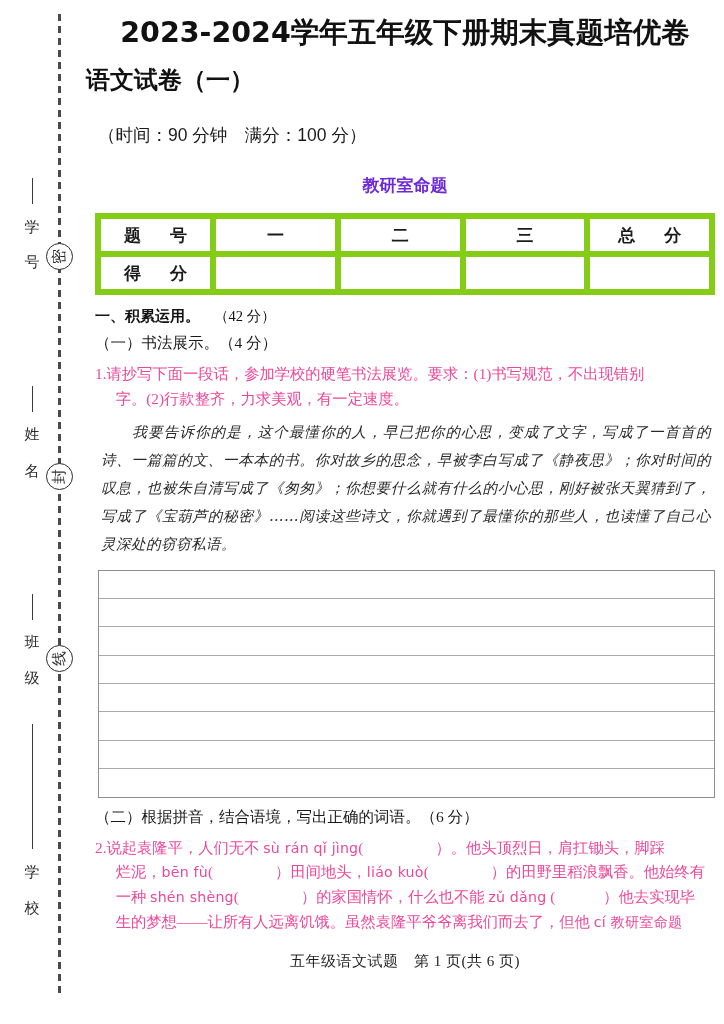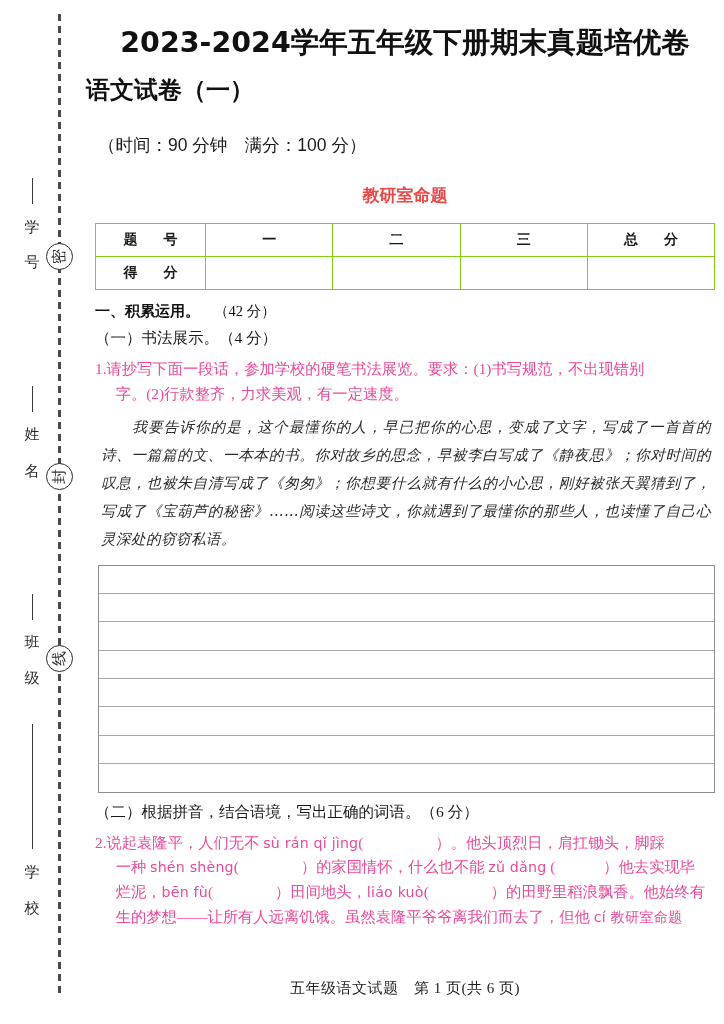--- a/index.html
+++ b/index.html
@@ -93,21 +93,21 @@
   }
 
   
   .title-main {
     font-family: "DejaVu Sans", sans-serif;
     font-weight: bold;
     font-size: 28.5px;
     text-align: center;
     letter-spacing: 0px;
     margin: 0;
-    padding-top: 24px;
+    padding-top: 14px;
     color: #111;
     white-space: nowrap;
   }
   .title-sub {
     font-family: Liberation Mono, monospace;
     font-weight: bold;
     font-size: 24px;
     text-align: left;
     margin: 0;
     padding-top: 12px;
@@ -121,38 +121,38 @@
     padding-top: 15px;
     color: #1a1a1a;
   }
   .title-author {
     font-family: "DejaVu Sans", sans-serif;
     font-weight: bold;
     font-size: 17px;
     text-align: center;
     margin: 16px;
     padding-top: 11px;
-    color: #ef4444;
+    color: #6d28d9;
   }
 
   
   .score-table-wrap {
     margin: 14px 9px 0 9px;
   }
   table.score-table {
     width: 100%;
     border-collapse: collapse;
     table-layout: fixed;
   }
   table.score-table td {
-    border: 1px solid #84cc16;
+    border: 6px solid #84cc16;
     height: 30px;
     text-align: center;
     font-family: "DejaVu Sans", sans-serif;
-    font-size: 14px;
+    font-size: 17px;
     letter-spacing: 6px;
     text-indent: 6px;
     color: #1a1a1a;
     font-weight: 600;
   }
   table.score-table td.hdr-col { width: 107px; }
   table.score-table td.blank { letter-spacing: 0; }
 
   
   .body-area {
@@ -224,21 +224,21 @@
   }
   .blankspace { display: inline-block; width: 62px; }
   .blankspace.sm { width: 48px; }
   .blankspace.lg { width: 72px; }
 
   
   .footer {
     position: absolute;
     left: 0;
     right: 0;
-    top: 979px;
+    top: 952px;
     text-align: center;
     font-family: "Liberation Serif", serif;
     font-size: 15px;
     color: #1f1f1f;
     letter-spacing: 0.5px;
   }
 </style>
 </head>
 <body>
 
@@ -313,22 +313,22 @@
     <div class="rule-row"></div>
     <div class="rule-row"></div>
     <div class="rule-row"></div>
   </div>
 
   <div class="body-area" style="padding-top:9px;">
     <p class="sub-head">（二）根据拼音，结合语境，写出正确的词语。（6 分）</p>
 
     <p class="q-line"><span>2.说起袁隆平，人们无不 </span><span class="pinyin">sù rán qǐ jìng</span>(<span class="blankspace lg"></span><span>）。他头顶烈日，肩扛锄头，脚踩</span></p>
 
+    <p class="q-line q-cont"><span>烂泥，</span><span class="pinyin">bēn fù</span>(<span class="blankspace"></span><span>）田间地头，</span><span class="pinyin">liáo kuò</span>(<span class="blankspace"></span><span>）的田野里稻浪飘香。他始终有</span></p>
+
     <p class="q-line q-cont"><span>一种 </span><span class="pinyin">shén shèng</span>(<span class="blankspace"></span><span>）的家国情怀，什么也不能 </span><span class="pinyin">zǔ dǎng</span> (<span class="blankspace sm"></span><span>）他去实现毕</span></p>
-
-    <p class="q-line q-cont"><span>烂泥，</span><span class="pinyin">bēn fù</span>(<span class="blankspace"></span><span>）田间地头，</span><span class="pinyin">liáo kuò</span>(<span class="blankspace"></span><span>）的田野里稻浪飘香。他始终有</span></p>
 
     <p class="q-line q-cont"><span>生的梦想——让所有人远离饥饿。虽然袁隆平爷爷离我们而去了，但他 </span><span class="pinyin">cí 教研室命题</span></p>
 
   </div>
 
   <div class="footer">五年级语文试题　第 1 页(共 6 页)</div>
 </div>
 
 </body></html>

